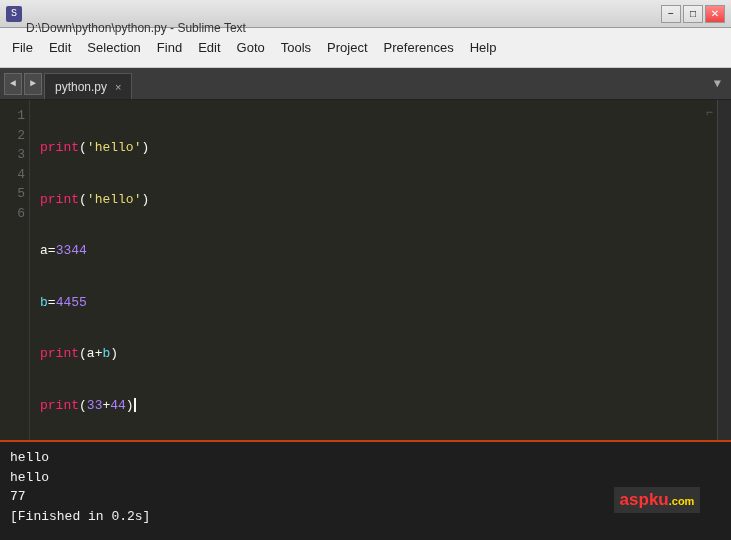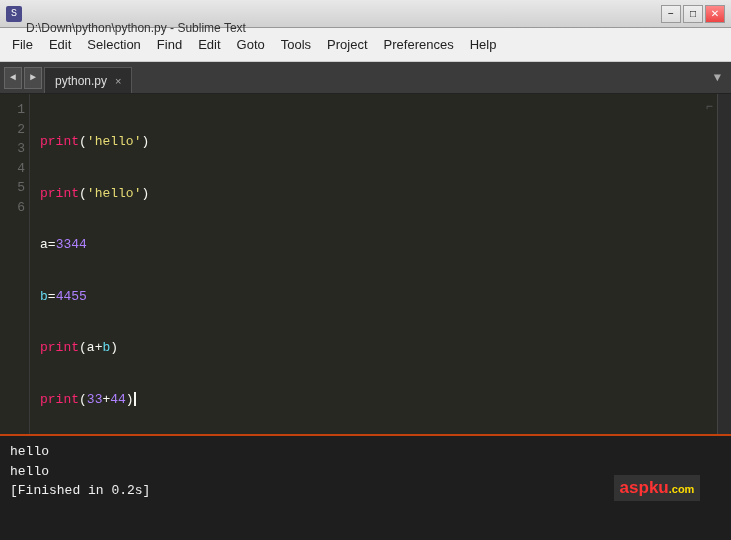--- a/index.html
+++ b/index.html
@@ -59,21 +59,21 @@
       align-items: center;
       justify-content: center;
       font-family: Arial, sans-serif;
     }
     .title-btn.close { background: linear-gradient(to bottom, #f88, #e44); color: white; }
     .title-btn.maximize { background: linear-gradient(to bottom, #eee, #ddd); }
 
     
     #menu-bar {
       background: #f0f0f0;
-      height: 34px;
+      height: 40px;
       display: flex;
       align-items: center;
       border-bottom: 1px solid #ccc;
       padding: 0 4px;
       font-family: 'Segoe UI', Arial, sans-serif;
       font-size: 13px;
     }
     .menu-item {
       padding: 2px 8px;
       cursor: pointer;
@@ -340,33 +340,34 @@
 
   </div>
 
   <div id="scrollbar"></div>
   <div id="minimap-icon">⌐</div>
 </div>
 
 <div id="console-area">
   <div>hello</div>
   <div>hello</div>
+  <div>77</div>
   <div>[Finished in 0.2s]</div>
 </div>
 
 <div id="status-bar">
   <div id="status-left">
     <div id="status-icon">≡</div>
     <span>Line 6, Column 13</span>
   </div>
   <div id="status-right">
     <span>Tab Size: 4</span>
     <span style="color:#c00; font-size:11px;">免费网站旗舰下载站！</span>
   </div>
 </div>
 
-<div id="aspku-watermark" style="position:absolute; bottom:36px; right:14px; background:transparent; display:flex; align-items:center;">
+<div id="aspku-watermark" style="position:absolute; bottom:24px; right:14px; background:transparent; display:flex; align-items:center;">
   <div class="aspku-bg">
     <span style="color:#ff3333; font-size:17px; font-weight:bold; font-family:Arial;">asp</span>
       <span style="color:#ff3333; font-size:17px; font-weight:bold; font-family:Arial;">ku</span>
       <span style="color:#ffdd00; font-size:11px; font-family:Arial;text-align:center;">.com</span>
   </div>
 </div>
 
 </body></html>

